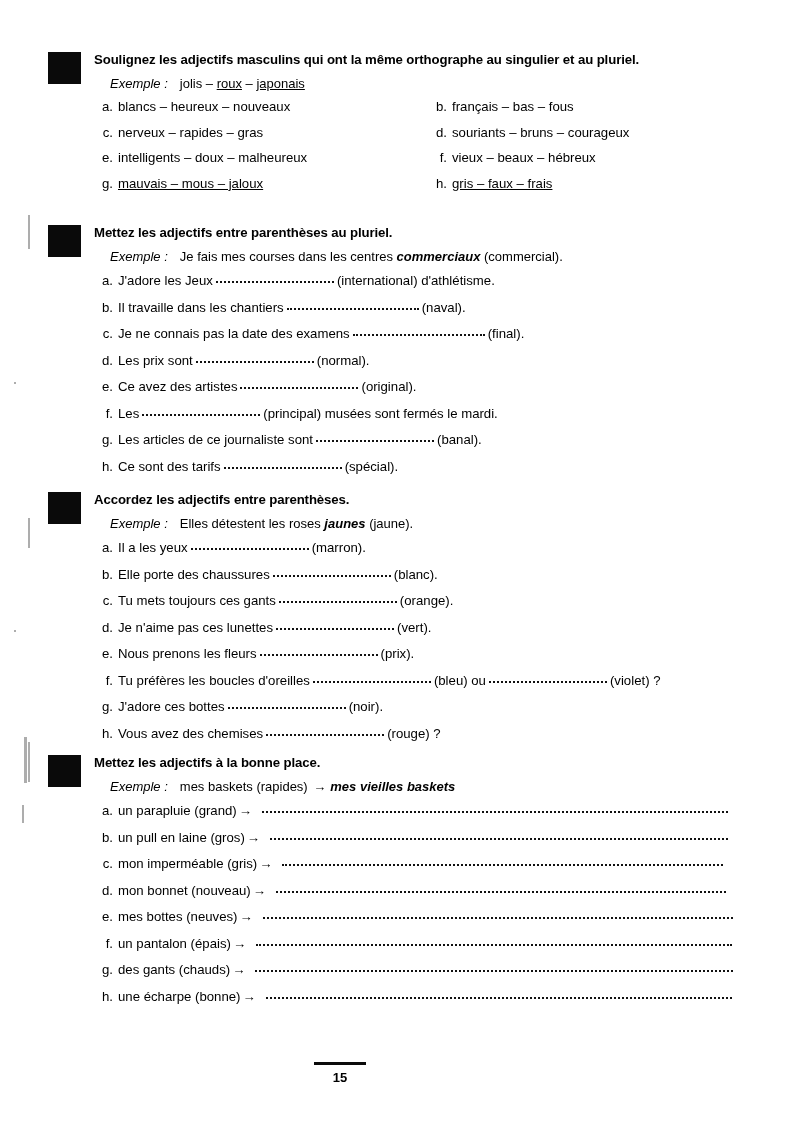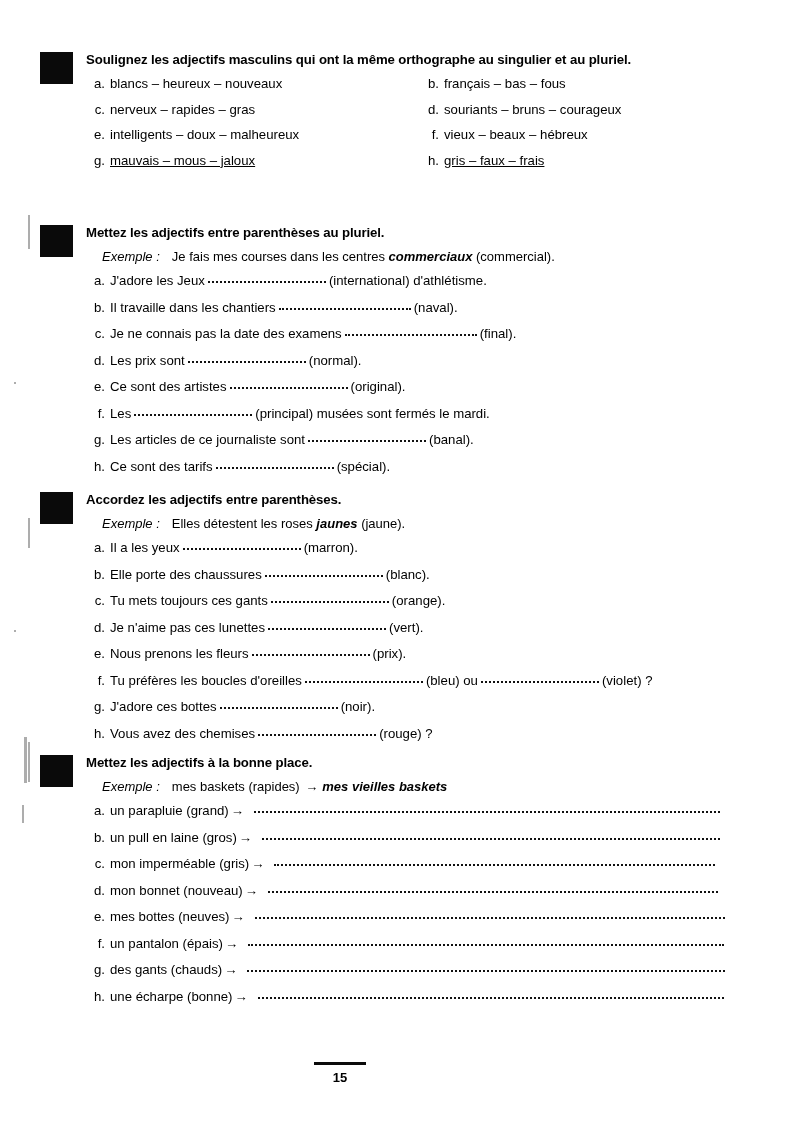--- a/index.html
+++ b/index.html
@@ -27,21 +27,21 @@
   
   .margin-mark {
     position: absolute;
     background: #6a6a6a;
     opacity: .55;
   }
 
   
   .exercise {
     position: absolute;
-    left: 40px;
+    left: 48px;
     width: 710px;
   }
   .ex-marker {
     position: absolute;
     left: 0;
     top: 0;
     width: 33px;
     height: 32px;
     background: #0a0a0a;
   }
@@ -166,20 +166,23 @@
   <div class="margin-mark" style="left:24px; top:737px; width:3px; height:46px;"></div>
   <div class="margin-mark" style="left:28px; top:742px; width:2px; height:40px;"></div>
   <div class="margin-mark" style="left:22px; top:805px; width:2px; height:18px;"></div>
   <div class="margin-mark" style="left:14px; top:382px; width:2px; height:2px;"></div>
   <div class="margin-mark" style="left:14px; top:630px; width:2px; height:2px;"></div>
 
   <div class="exercise" id="ex1" style="top:52px;">
     <div class="ex-marker"></div>
     <div class="ex-body">
       <p class="ex-heading">Soulignez les adjectifs masculins qui ont la même orthographe au singulier et au pluriel.</p>
+      <p class="ex-example">
+        <span class="lbl">Exemple :</span><span>jolis – </span><u>roux</u><span> – </span><u>japonais</u>
+      </p>
       <ul class="items two-col">
         <li class="col-l r0"><span class="mark">a.</span><span>blancs – heureux – nouveaux</span></li>
         <li class="col-r r0"><span class="mark">b.</span><span>français – bas – fous</span></li>
         <li class="col-l r1"><span class="mark">c.</span><span>nerveux – rapides – gras</span></li>
         <li class="col-r r1"><span class="mark">d.</span><span>souriants – bruns – courageux</span></li>
         <li class="col-l r2"><span class="mark">e.</span><span>intelligents – doux – malheureux</span></li>
         <li class="col-r r2"><span class="mark">f.</span><span>vieux – beaux – hébreux</span></li>
         <li class="col-l r3"><span class="mark">g.</span><span>mauvais – mous – jaloux</span></li>
         <li class="col-r r3"><span class="mark">h.</span><span>gris – faux – frais</span></li>
       </ul>
@@ -191,21 +194,21 @@
     <div class="ex-body">
       <p class="ex-heading">Mettez les adjectifs entre parenthèses au pluriel.</p>
       <p class="ex-example">
         <span class="lbl">Exemple :</span><span>Je fais mes courses dans les centres </span><span class="bi">commerciaux</span><span> (commercial).</span>
       </p>
       <ul class="items">
         <li><span class="mark">a.</span><span>J'adore les Jeux</span><span class="blank b-std"></span><span>(international) d'athlétisme.</span></li>
         <li><span class="mark">b.</span><span>Il travaille dans les chantiers</span><span class="blank b-wide"></span><span>(naval).</span></li>
         <li><span class="mark">c.</span><span>Je ne connais pas la date des examens</span><span class="blank b-wide"></span><span>(final).</span></li>
         <li><span class="mark">d.</span><span>Les prix sont</span><span class="blank b-std"></span><span>(normal).</span></li>
-        <li><span class="mark">e.</span><span>Ce sont des artistes</span><span class="blank b-std"></span><span>(original).</span></li>
+        <li><span class="mark">e.</span><span>Ce avez des artistes</span><span class="blank b-std"></span><span>(original).</span></li>
         <li><span class="mark">f.</span><span>Les</span><span class="blank b-std"></span><span>(principal) musées sont fermés le mardi.</span></li>
         <li><span class="mark">g.</span><span>Les articles de ce journaliste sont</span><span class="blank b-std"></span><span>(banal).</span></li>
         <li><span class="mark">h.</span><span>Ce sont des tarifs</span><span class="blank b-std"></span><span>(spécial).</span></li>
       </ul>
     </div>
   </div>
 
   <div class="exercise" id="ex3" style="top:492px;">
     <div class="ex-marker"></div>
     <div class="ex-body">

